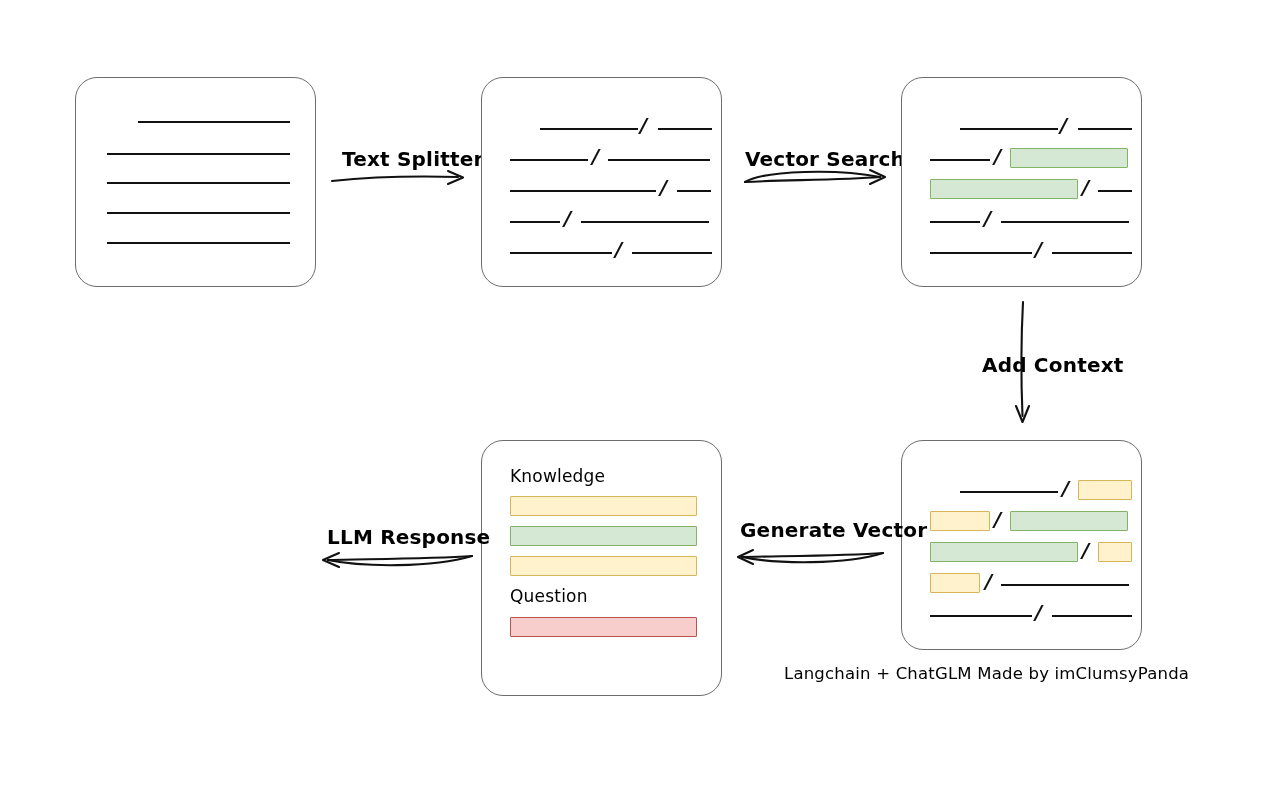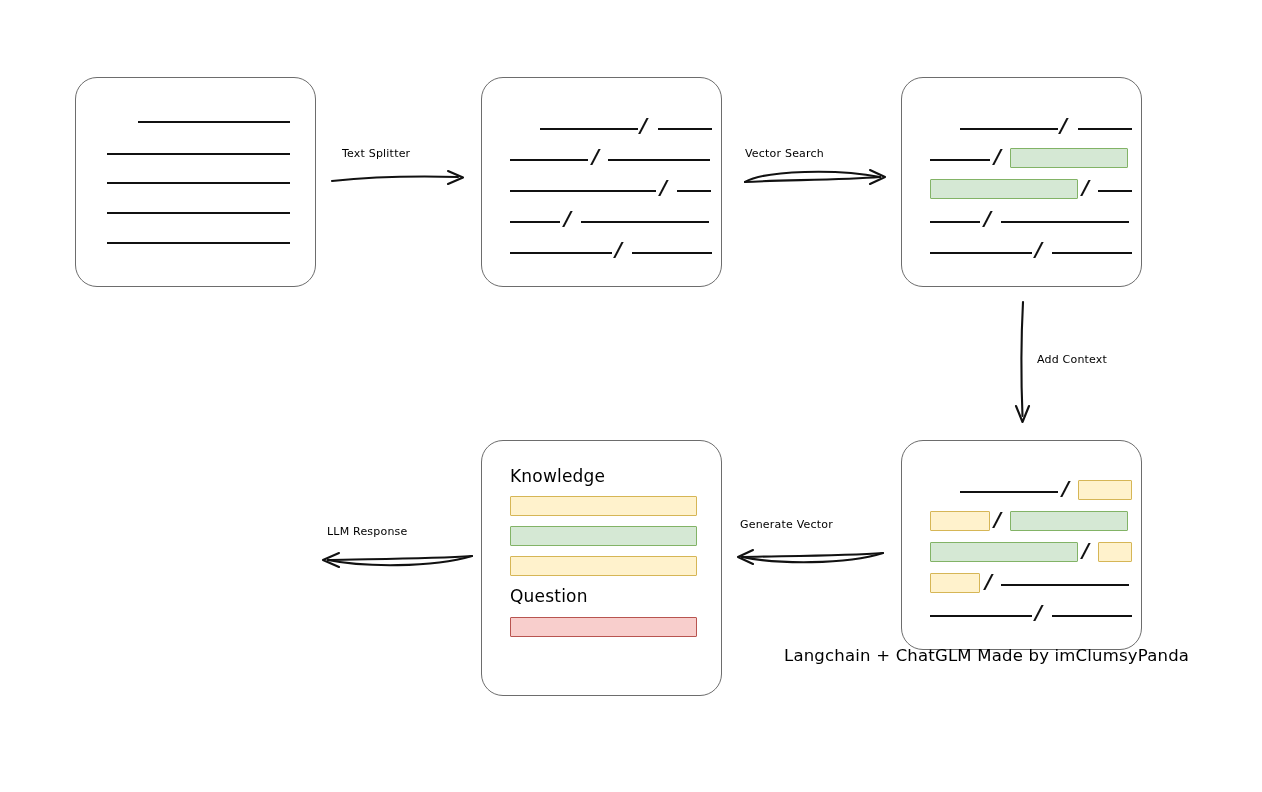--- a/index.html
+++ b/index.html
@@ -49,24 +49,25 @@
     border-radius:1px;
   }
   .chip.green{background:#d5e8d4;border:1.4px solid #82b366;}
   .chip.yellow{background:#fff2cc;border:1.4px solid #d6b656;}
   .chip.red{background:#f8cecc;border:1.4px solid #b85450;}
 
   
   .arrow-svg{position:absolute;overflow:visible;}
   .arrow-label{
     position:absolute;
-    font-size:11px;
+    font-size:20px;
     white-space:nowrap;
     color:#000;
     letter-spacing:.2px;
+    font-weight:bold;
   }
 
   .caption{
     position:absolute;
     font-size:16.5px;
     white-space:nowrap;
     color:#000;
     letter-spacing:.2px;
   }
 </style>
@@ -135,21 +136,21 @@
 
     <div class="rule" style="left:28px;top:143px;width:50px;"></div>
     <div class="slash" style="left:82px;top:143px;">/</div>
     <div class="rule" style="left:99px;top:143px;width:128px;"></div>
 
     <div class="rule" style="left:28px;top:174px;width:102px;"></div>
     <div class="slash" style="left:133px;top:174px;">/</div>
     <div class="rule" style="left:150px;top:174px;width:80px;"></div>
   </div>
 
-  <div class="arrow-label" style="left:1037px;top:353px;">Add Context</div>
+  <div class="arrow-label" style="left:982px;top:353px;">Add Context</div>
   <svg class="arrow-svg" style="left:1010px;top:300px;" width="30" height="126" viewBox="0 0 30 126">
     <path d="M13,2 C11,40 11,80 12.5,116" fill="none" stroke="#111" stroke-width="2.1" stroke-linecap="round"></path>
     <path d="M6,106 L12.5,122 L19,106" fill="none" stroke="#111" stroke-width="2.1" stroke-linejoin="round" stroke-linecap="round"></path>
   </svg>
 
   <div class="doc-box" style="left:901px;top:440px;width:241px;height:210px;">
 
     <div class="rule" style="left:58px;top:50px;width:98px;"></div>
     <div class="slash" style="left:160px;top:50px;">/</div>
     <div class="chip yellow" style="left:176px;top:39px;width:54px;height:20px;"></div>
@@ -188,15 +189,15 @@
   </div>
 
   <div class="arrow-label" style="left:327px;top:525px;">LLM Response</div>
   <svg class="arrow-svg" style="left:320px;top:548px;" width="155" height="26" viewBox="0 0 155 26">
     <path d="M152,8 C112,20 42,19 8,12" fill="none" stroke="#111" stroke-width="2.1" stroke-linecap="round"></path>
     <path d="M152,8 C112,11 44,11 8,12" fill="none" stroke="#111" stroke-width="2.1" stroke-linecap="round"></path>
     <path d="M19,5 L3,12 L19,19" fill="none" stroke="#111" stroke-width="2.1" stroke-linejoin="round" stroke-linecap="round"></path>
   </svg>
 
 
-  <div class="caption" style="left:784px;top:646px;">Langchain + ChatGLM Made by imClumsyPanda</div>
+  <div class="caption" style="left:784px;top:664px;">Langchain + ChatGLM Made by imClumsyPanda</div>
 
 </div>
 
 </body></html>

